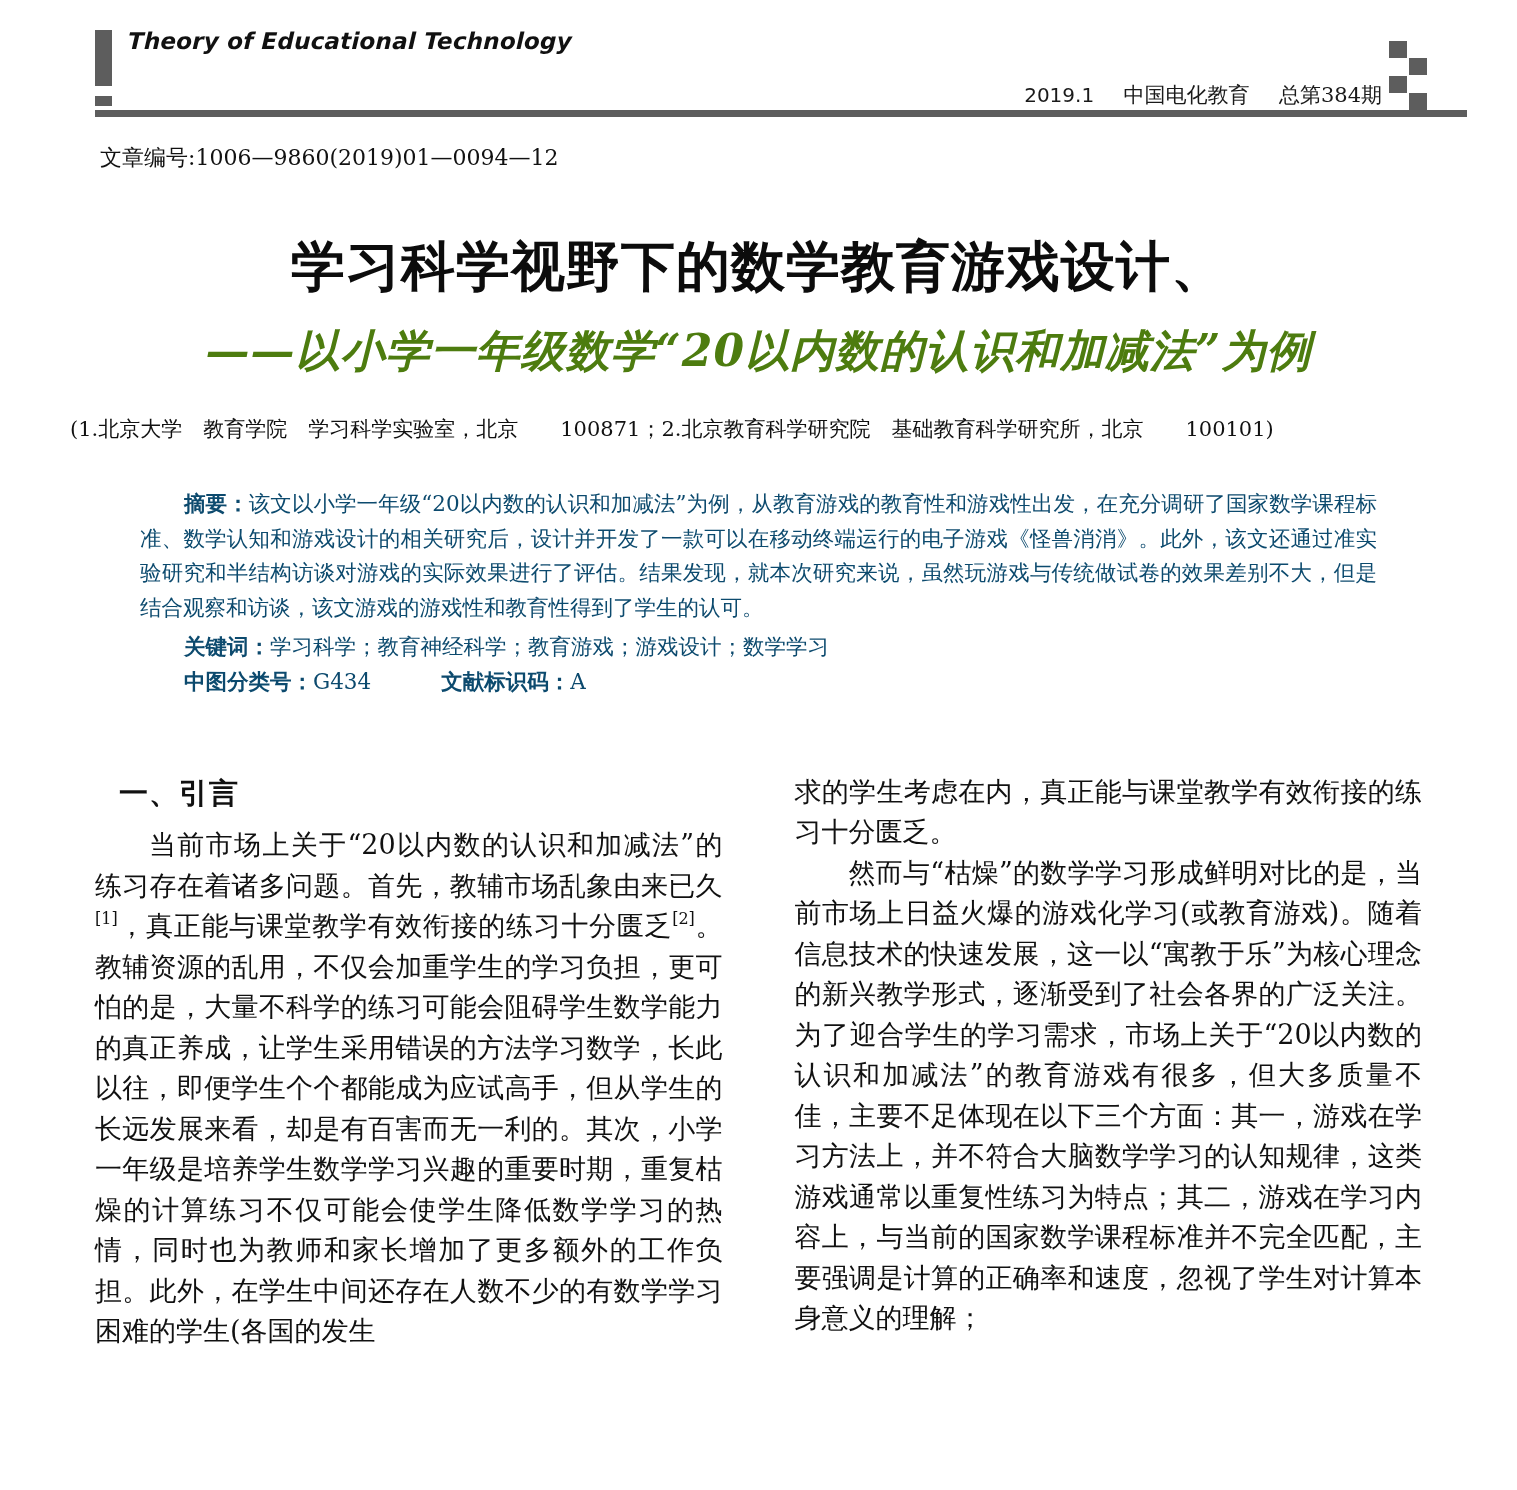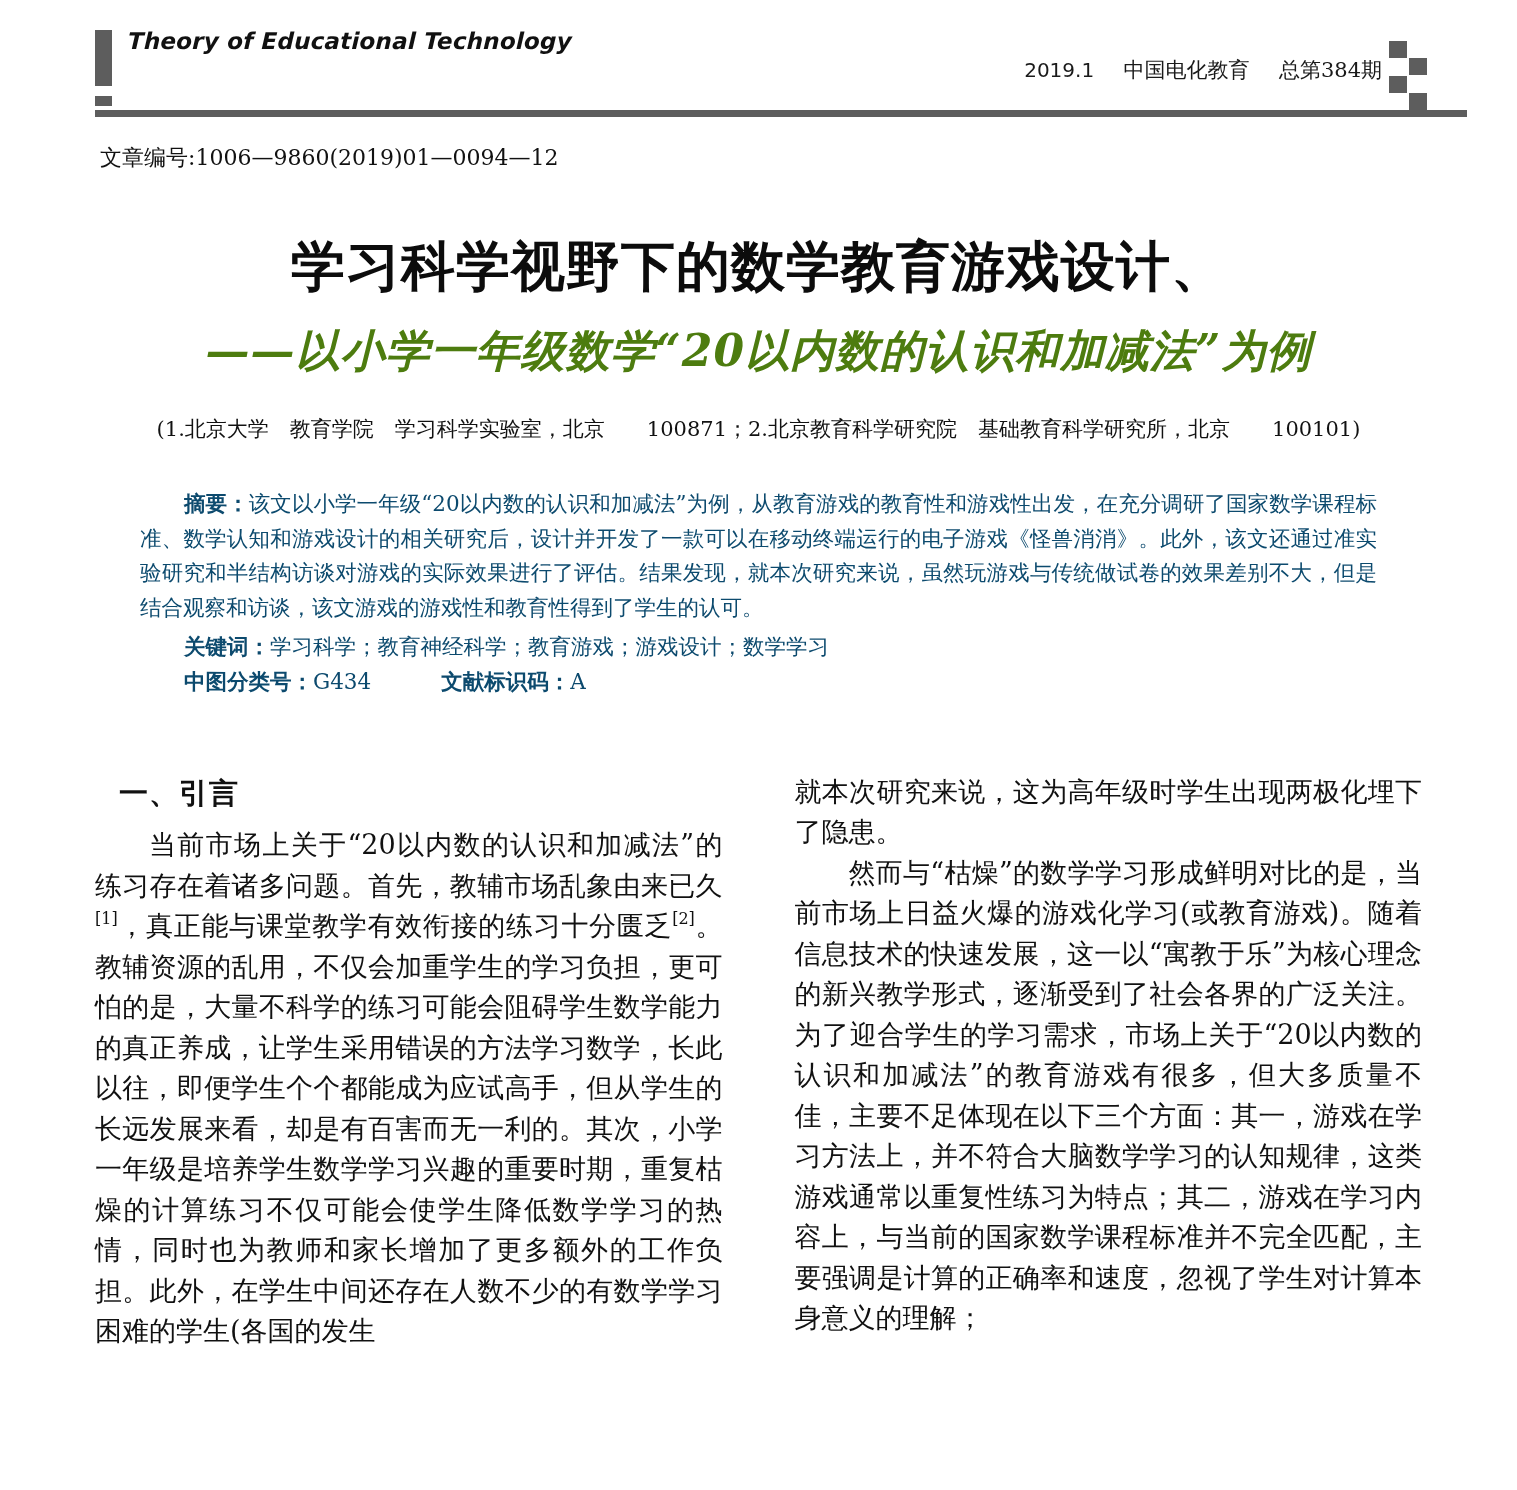--- a/index.html
+++ b/index.html
@@ -67,21 +67,21 @@
   }
   .journal-cn {
     font-size: 25px;
     letter-spacing: 7px;
     margin-top: 5px;
     color: #111;
   }
   .header-right {
     position: absolute;
     right: 55px;
-    top: 28px;
+    top: 53px;
     font-size: 21px;
     white-space: nowrap;
     color: #1a1a1a;
   }
   .header-right .hr-sep { display: inline-block; width: 16px; }
   .header-right .hr-year {
     font-family: "DejaVu Sans", "Liberation Sans", sans-serif;
     font-size: 20px;
   }
   .header-right .hr-issue {
@@ -159,21 +159,20 @@
   .authors {
     margin-top: 48px;
     text-align: center;
     font-size: 28px;
     color: #111;
   }
   .authors sup { font-size: 15px; vertical-align: 9px; }
 
   .affil {
     margin-top: 34px;
-    text-align: center;
     font-size: 21px;
     color: #111;
     padding: 0 70px;
     white-space: nowrap;
   }
 
   
   .abs-block {
     margin: 44px 140px 0 140px;
     font-size: 21.5px;
@@ -285,19 +284,19 @@
   </div>
 
   <div class="body-cols">
 
     <div class="col">
       <div class="sec-head">一、引言</div>
       <p><span>当前市场上关于“20以内数的认识和加减法”的练习存在着诸多问题。首先，教辅市场乱象由来已久</span><sup>[1]</sup><span>，真正能与课堂教学有效衔接的练习十分匮乏</span><sup>[2]</sup><span>。教辅资源的乱用，不仅会加重学生的学习负担，更可怕的是，大量不科学的练习可能会阻碍学生数学能力的真正养成，让学生采用错误的方法学习数学，长此以往，即便学生个个都能成为应试高手，但从学生的长远发展来看，却是有百害而无一利的。其次，小学一年级是培养学生数学学习兴趣的重要时期，重复枯燥的计算练习不仅可能会使学生降低数学学习的热情，同时也为教师和家长增加了更多额外的工作负担。此外，在学生中间还存在人数不少的有数学学习困难的学生(各国的发生</span></p>
     </div>
 
     <div class="col">
-      <p class="cont">就本次研究来说，这为高年级时学生出现两极化埋下了隐患。</p>
+      <p class="cont">求的学生考虑在内，真正能与课堂教学有效衔接的练习十分匮乏。</p>
       <p>然而与“枯燥”的数学学习形成鲜明对比的是，当前市场上日益火爆的游戏化学习(或教育游戏)。随着信息技术的快速发展，这一以“寓教于乐”为核心理念的新兴教学形式，逐渐受到了社会各界的广泛关注。为了迎合学生的学习需求，市场上关于“20以内数的认识和加减法”的教育游戏有很多，但大多质量不佳，主要不足体现在以下三个方面：其一，游戏在学习方法上，并不符合大脑数学学习的认知规律，这类游戏通常以重复性练习为特点；其二，游戏在学习内容上，与当前的国家数学课程标准并不完全匹配，主要强调是计算的正确率和速度，忽视了学生对计算本身意义的理解；</p>
     </div>
 
   </div>
 
 </div>
 
 </body></html>

